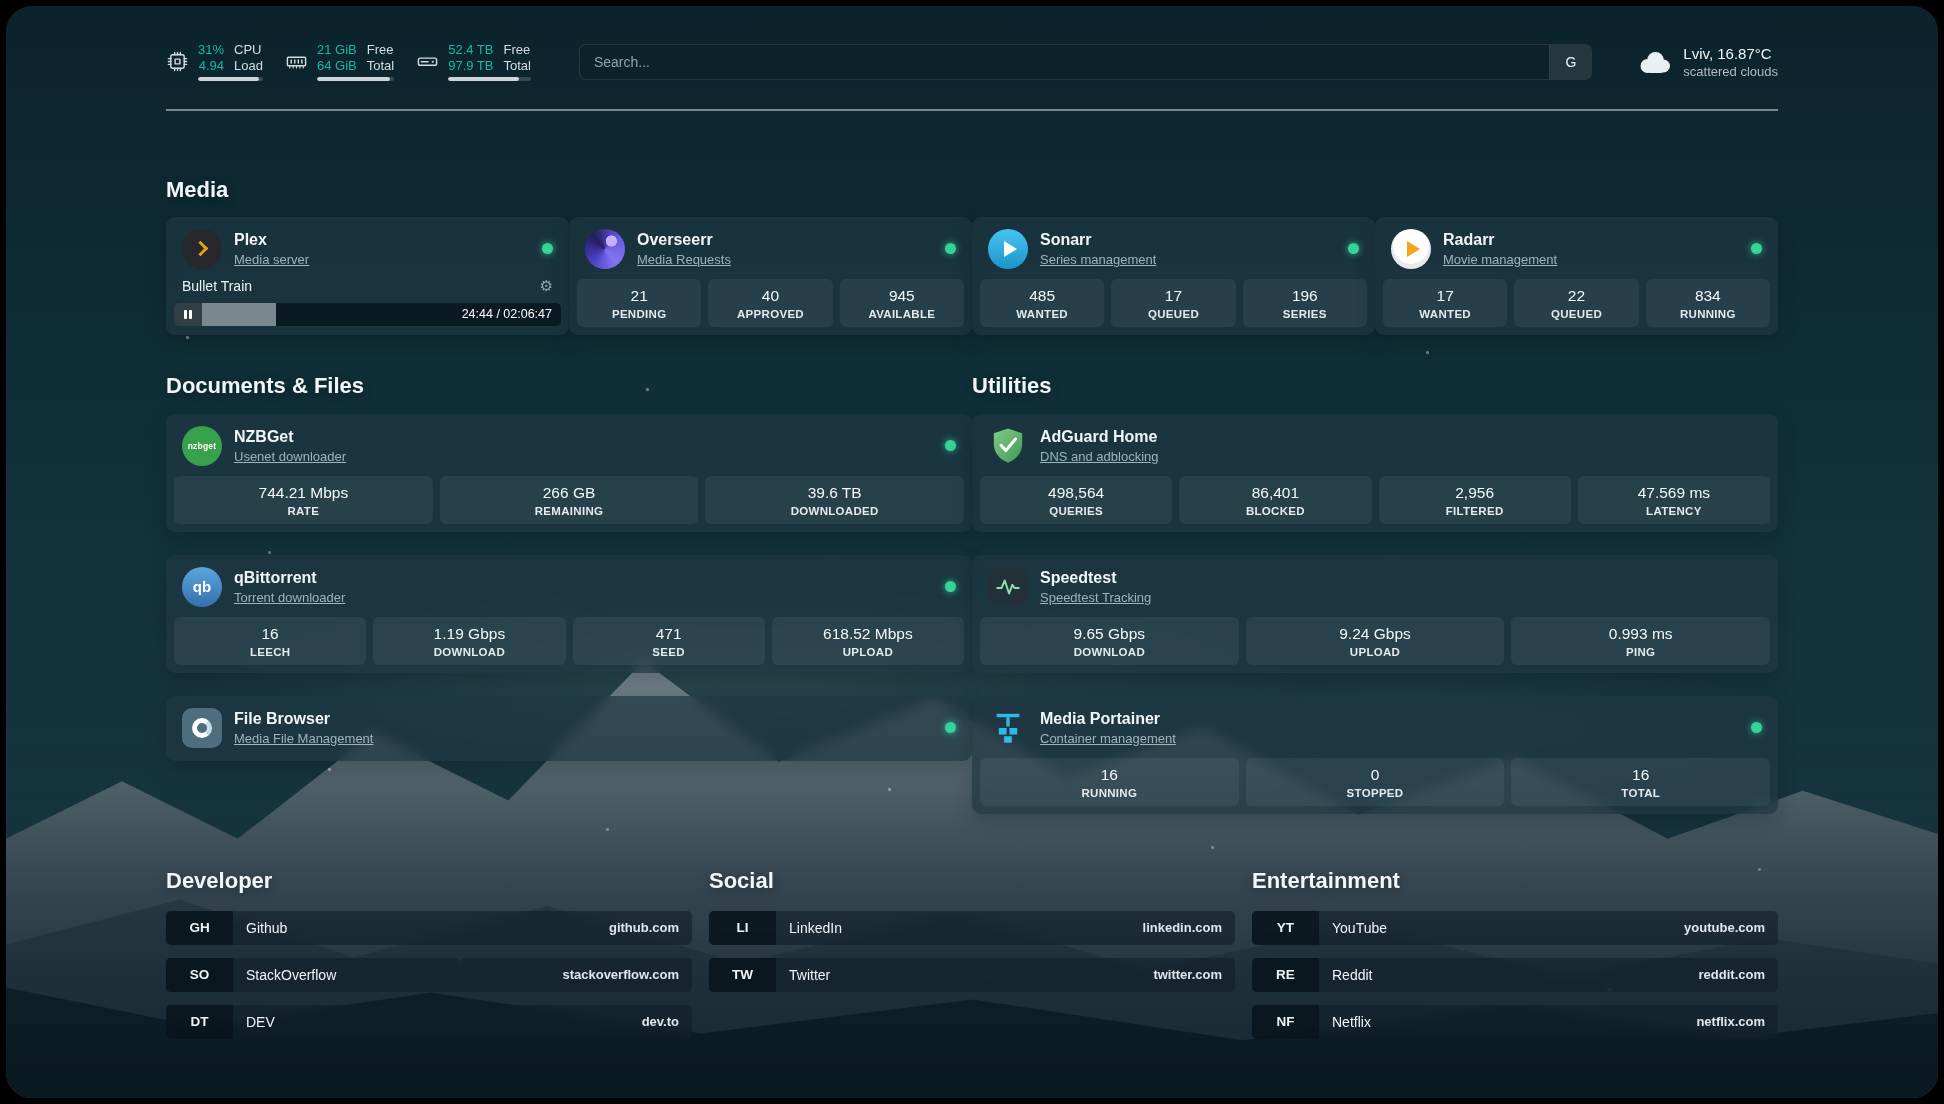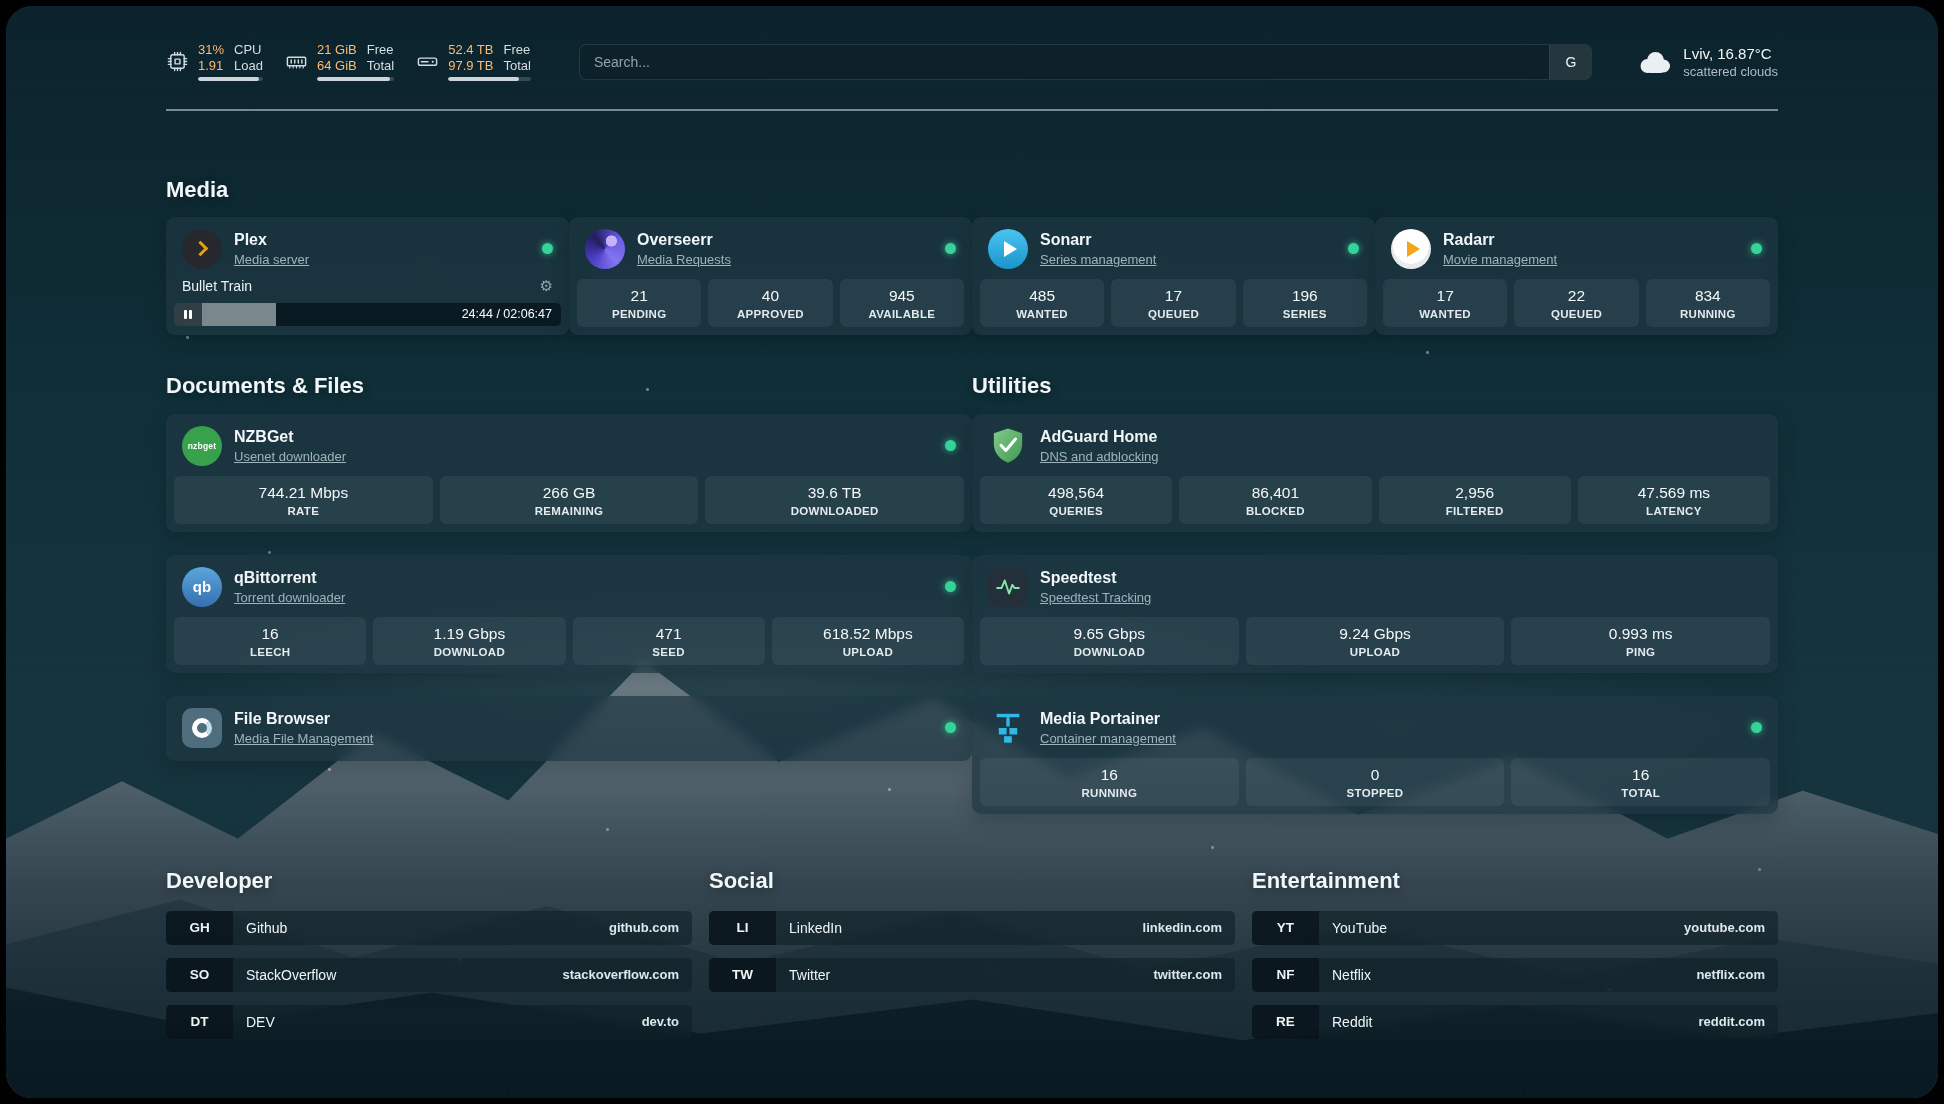--- a/index.html
+++ b/index.html
@@ -45,21 +45,21 @@
   
   .content { position:relative; z-index:2; width:1612px; margin:0 auto; }
 
   
   .topbar { display:flex; align-items:center; margin-top:36px; }
   .monitor { display:flex; align-items:center; gap:9px; }
   .monitor + .monitor { margin-left:22px; }
   .mon-icon { display:flex; color:#d3dce1; flex:none; }
   .mon-grid { display:grid; grid-template-columns:auto auto; column-gap:10px;
     font-size:13px; line-height:16px; }
-  .mon-grid .num { color:#fdba74; }
+  .mon-grid .num { text-align:right; color:#14b8a6; }
   .mon-grid .lab { text-align:left; color:#d5dee3; }
   .mon-bar { height:4px; border-radius:2px; margin-top:3px; background:rgba(255,255,255,.17); overflow:hidden; }
   .mon-bar i { display:block; height:100%; border-radius:2px; background:#ccd6da; }
 
   .searchbar { display:flex; flex:1; height:36px; margin:0 46px 0 48px;
     background:rgba(14,32,40,.68); border:1px solid rgba(255,255,255,.1);
     border-radius:7px; overflow:hidden; }
   .searchbar input { flex:1; background:transparent; border:0; outline:none;
     color:#a3a3a3; font-size:14px; padding:0 14px; font-family:inherit; }
   .searchbar input::placeholder { color:#93a4ac; }
@@ -174,21 +174,21 @@
           <svg width="23" height="23" viewBox="0 0 24 24" fill="none" stroke="#d3dce1" stroke-width="1.5" stroke-linecap="round">
             <rect x="5" y="5" width="14" height="14" rx="2"></rect>
             <rect x="9.5" y="9.5" width="5" height="5" rx="0.5"></rect>
             <path d="M9 5V2.5M12 5V2.5M15 5V2.5M9 21.5V19M12 21.5V19M15 21.5V19M5 9H2.5M5 12H2.5M5 15H2.5M21.5 9H19M21.5 12H19M21.5 15H19"></path>
           </svg>
         </span>
         <div class="mon-body">
           <div class="mon-grid">
             <span class="num">31%</span>
             <span class="lab">CPU</span>
-            <span class="num">1.91</span>
+            <span class="num">4.94</span>
             <span class="lab">Load</span>
           </div>
           <div class="mon-bar">
               <i style="width: 94%;"></i>
             </div>
         </div>
       </div>
 
       <div class="monitor">
         <span class="mon-icon">
@@ -579,26 +579,26 @@
       </div>
 
       <div class="bm-col">
         <h2 class="section-title">Entertainment</h2>
         <a class="bm-row">
           <span class="bm-abbr">YT</span>
           <span class="bm-name">YouTube</span>
           <span class="bm-url">youtube.com</span>
         </a>
         <a class="bm-row">
+          <span class="bm-abbr">RE</span>
+          <span class="bm-name">Reddit</span>
+          <span class="bm-url">reddit.com</span>
+        </a>
+        <a class="bm-row">
           <span class="bm-abbr">NF</span>
           <span class="bm-name">Netflix</span>
           <span class="bm-url">netflix.com</span>
         </a>
-        <a class="bm-row">
-          <span class="bm-abbr">RE</span>
-          <span class="bm-name">Reddit</span>
-          <span class="bm-url">reddit.com</span>
-        </a>
       </div>
     </div>
 
   </div>
 </div>
 
 </body></html>

